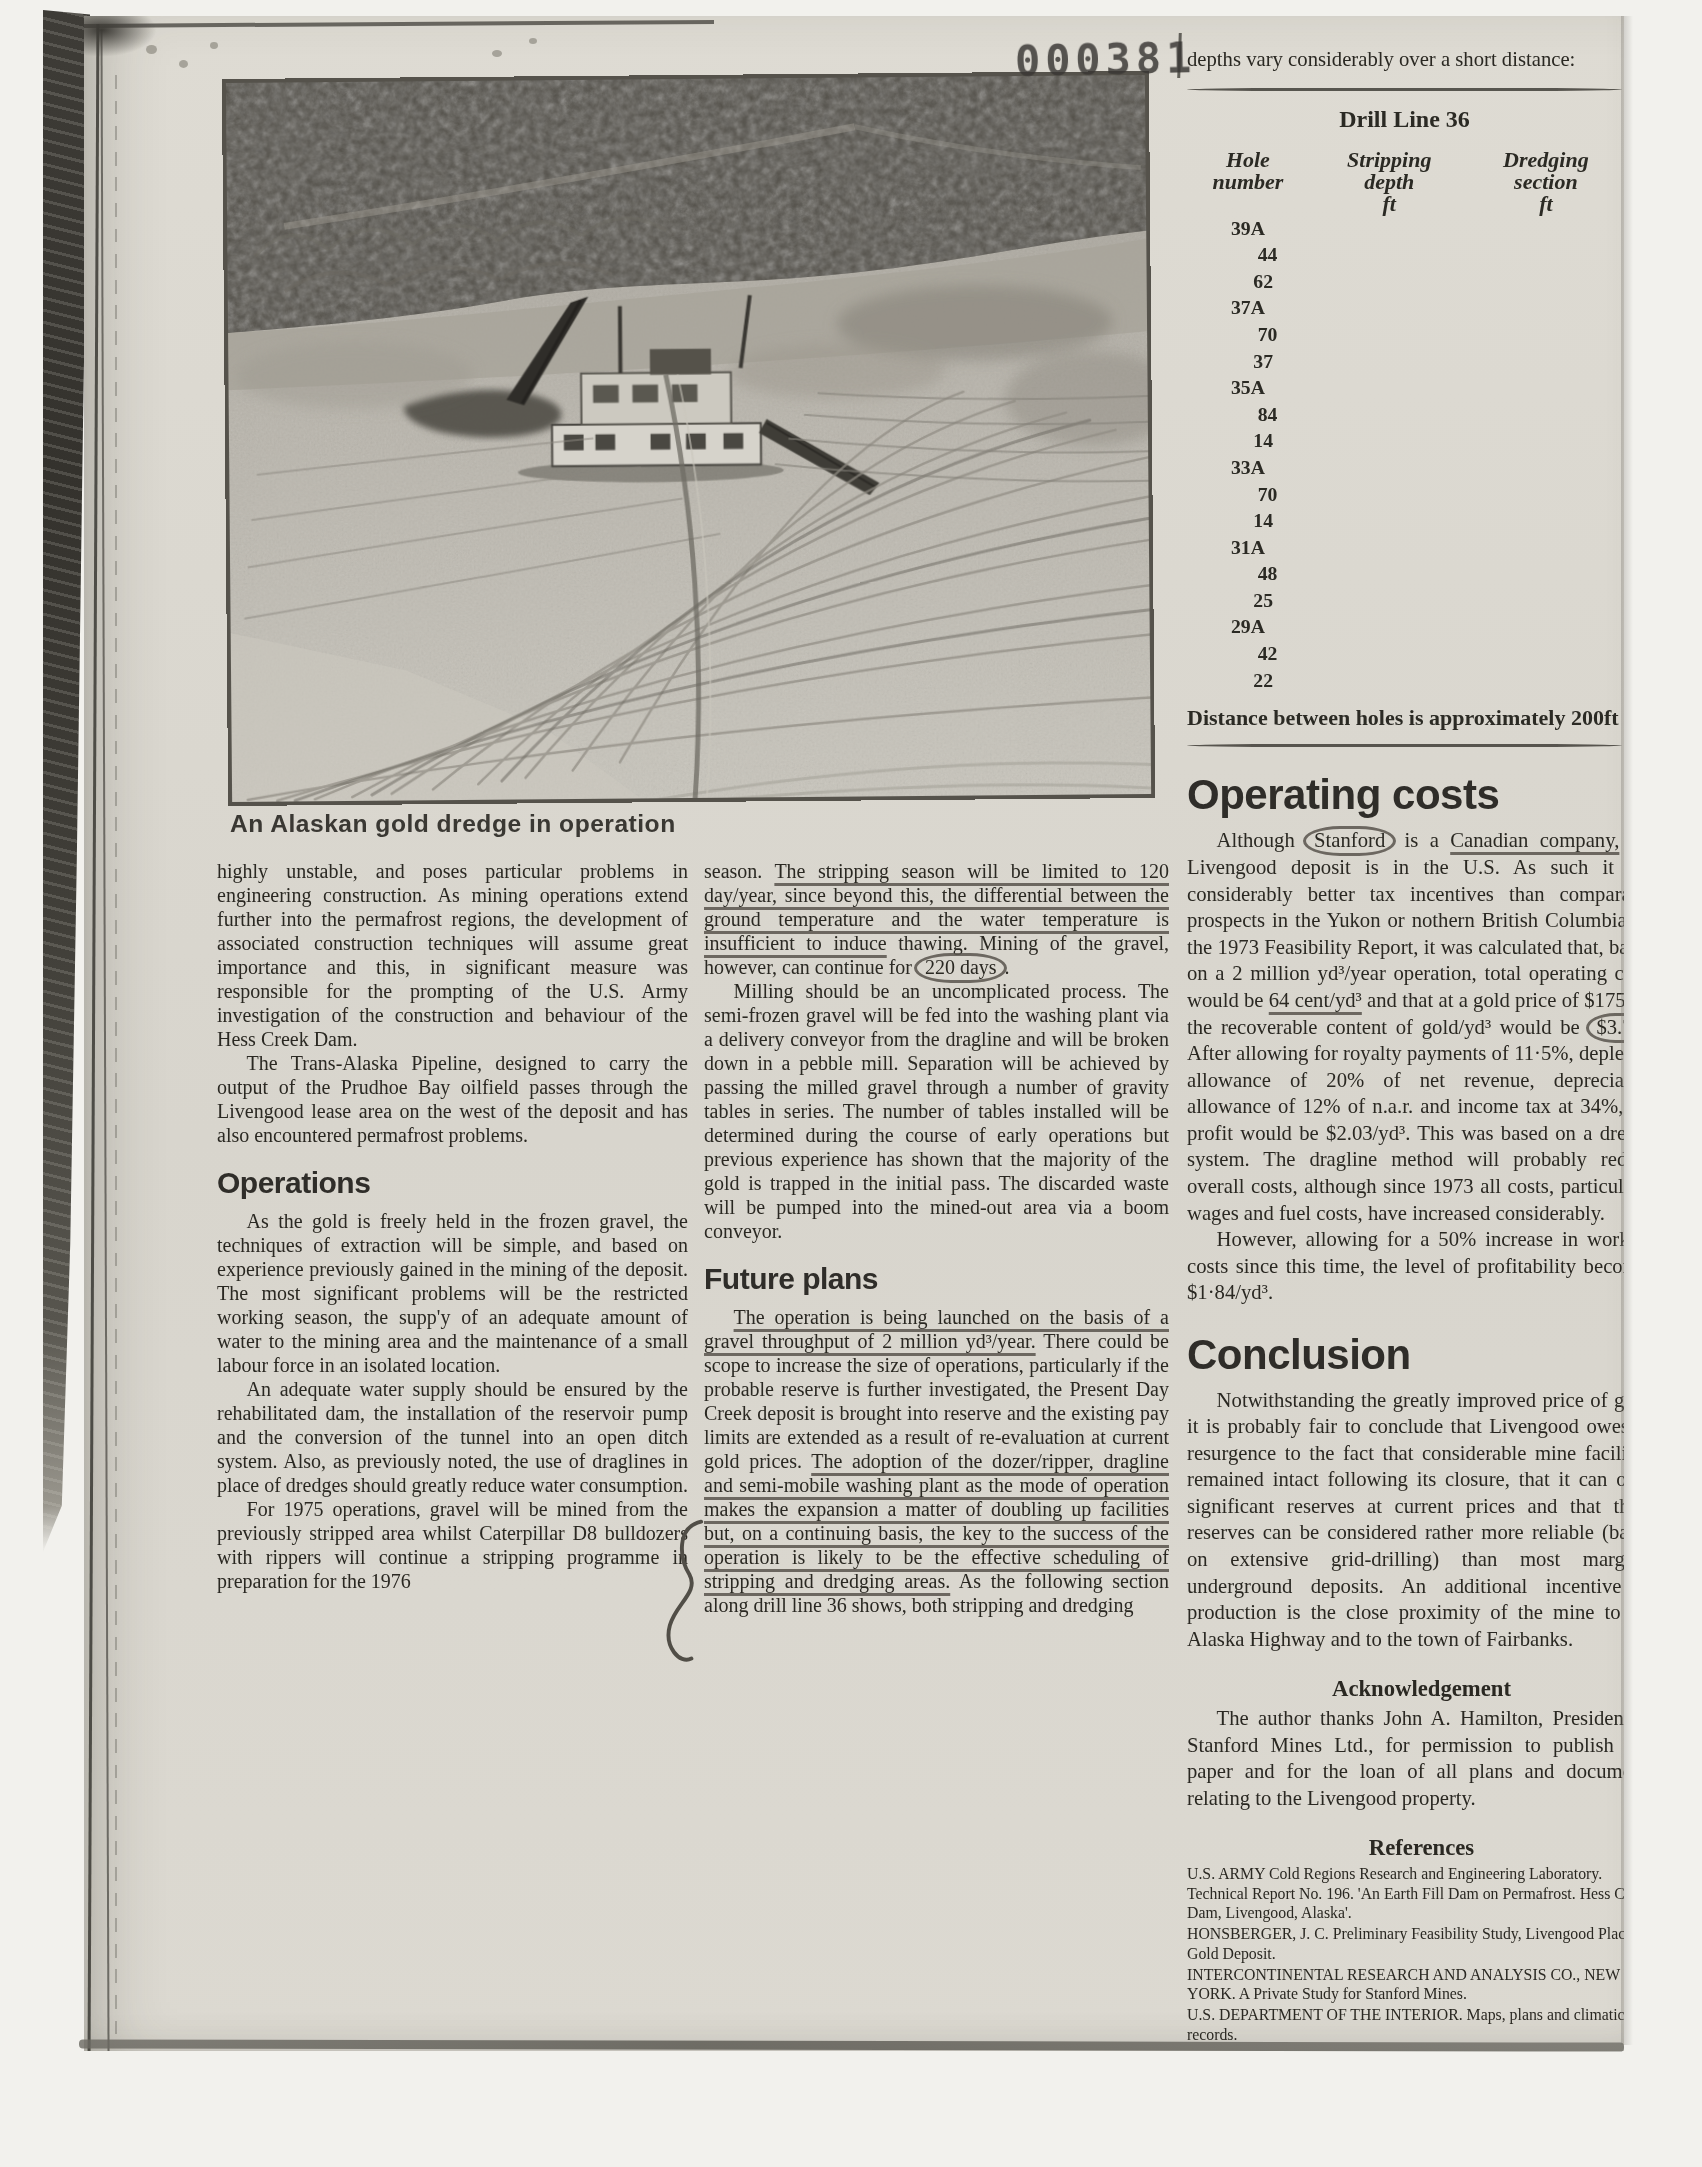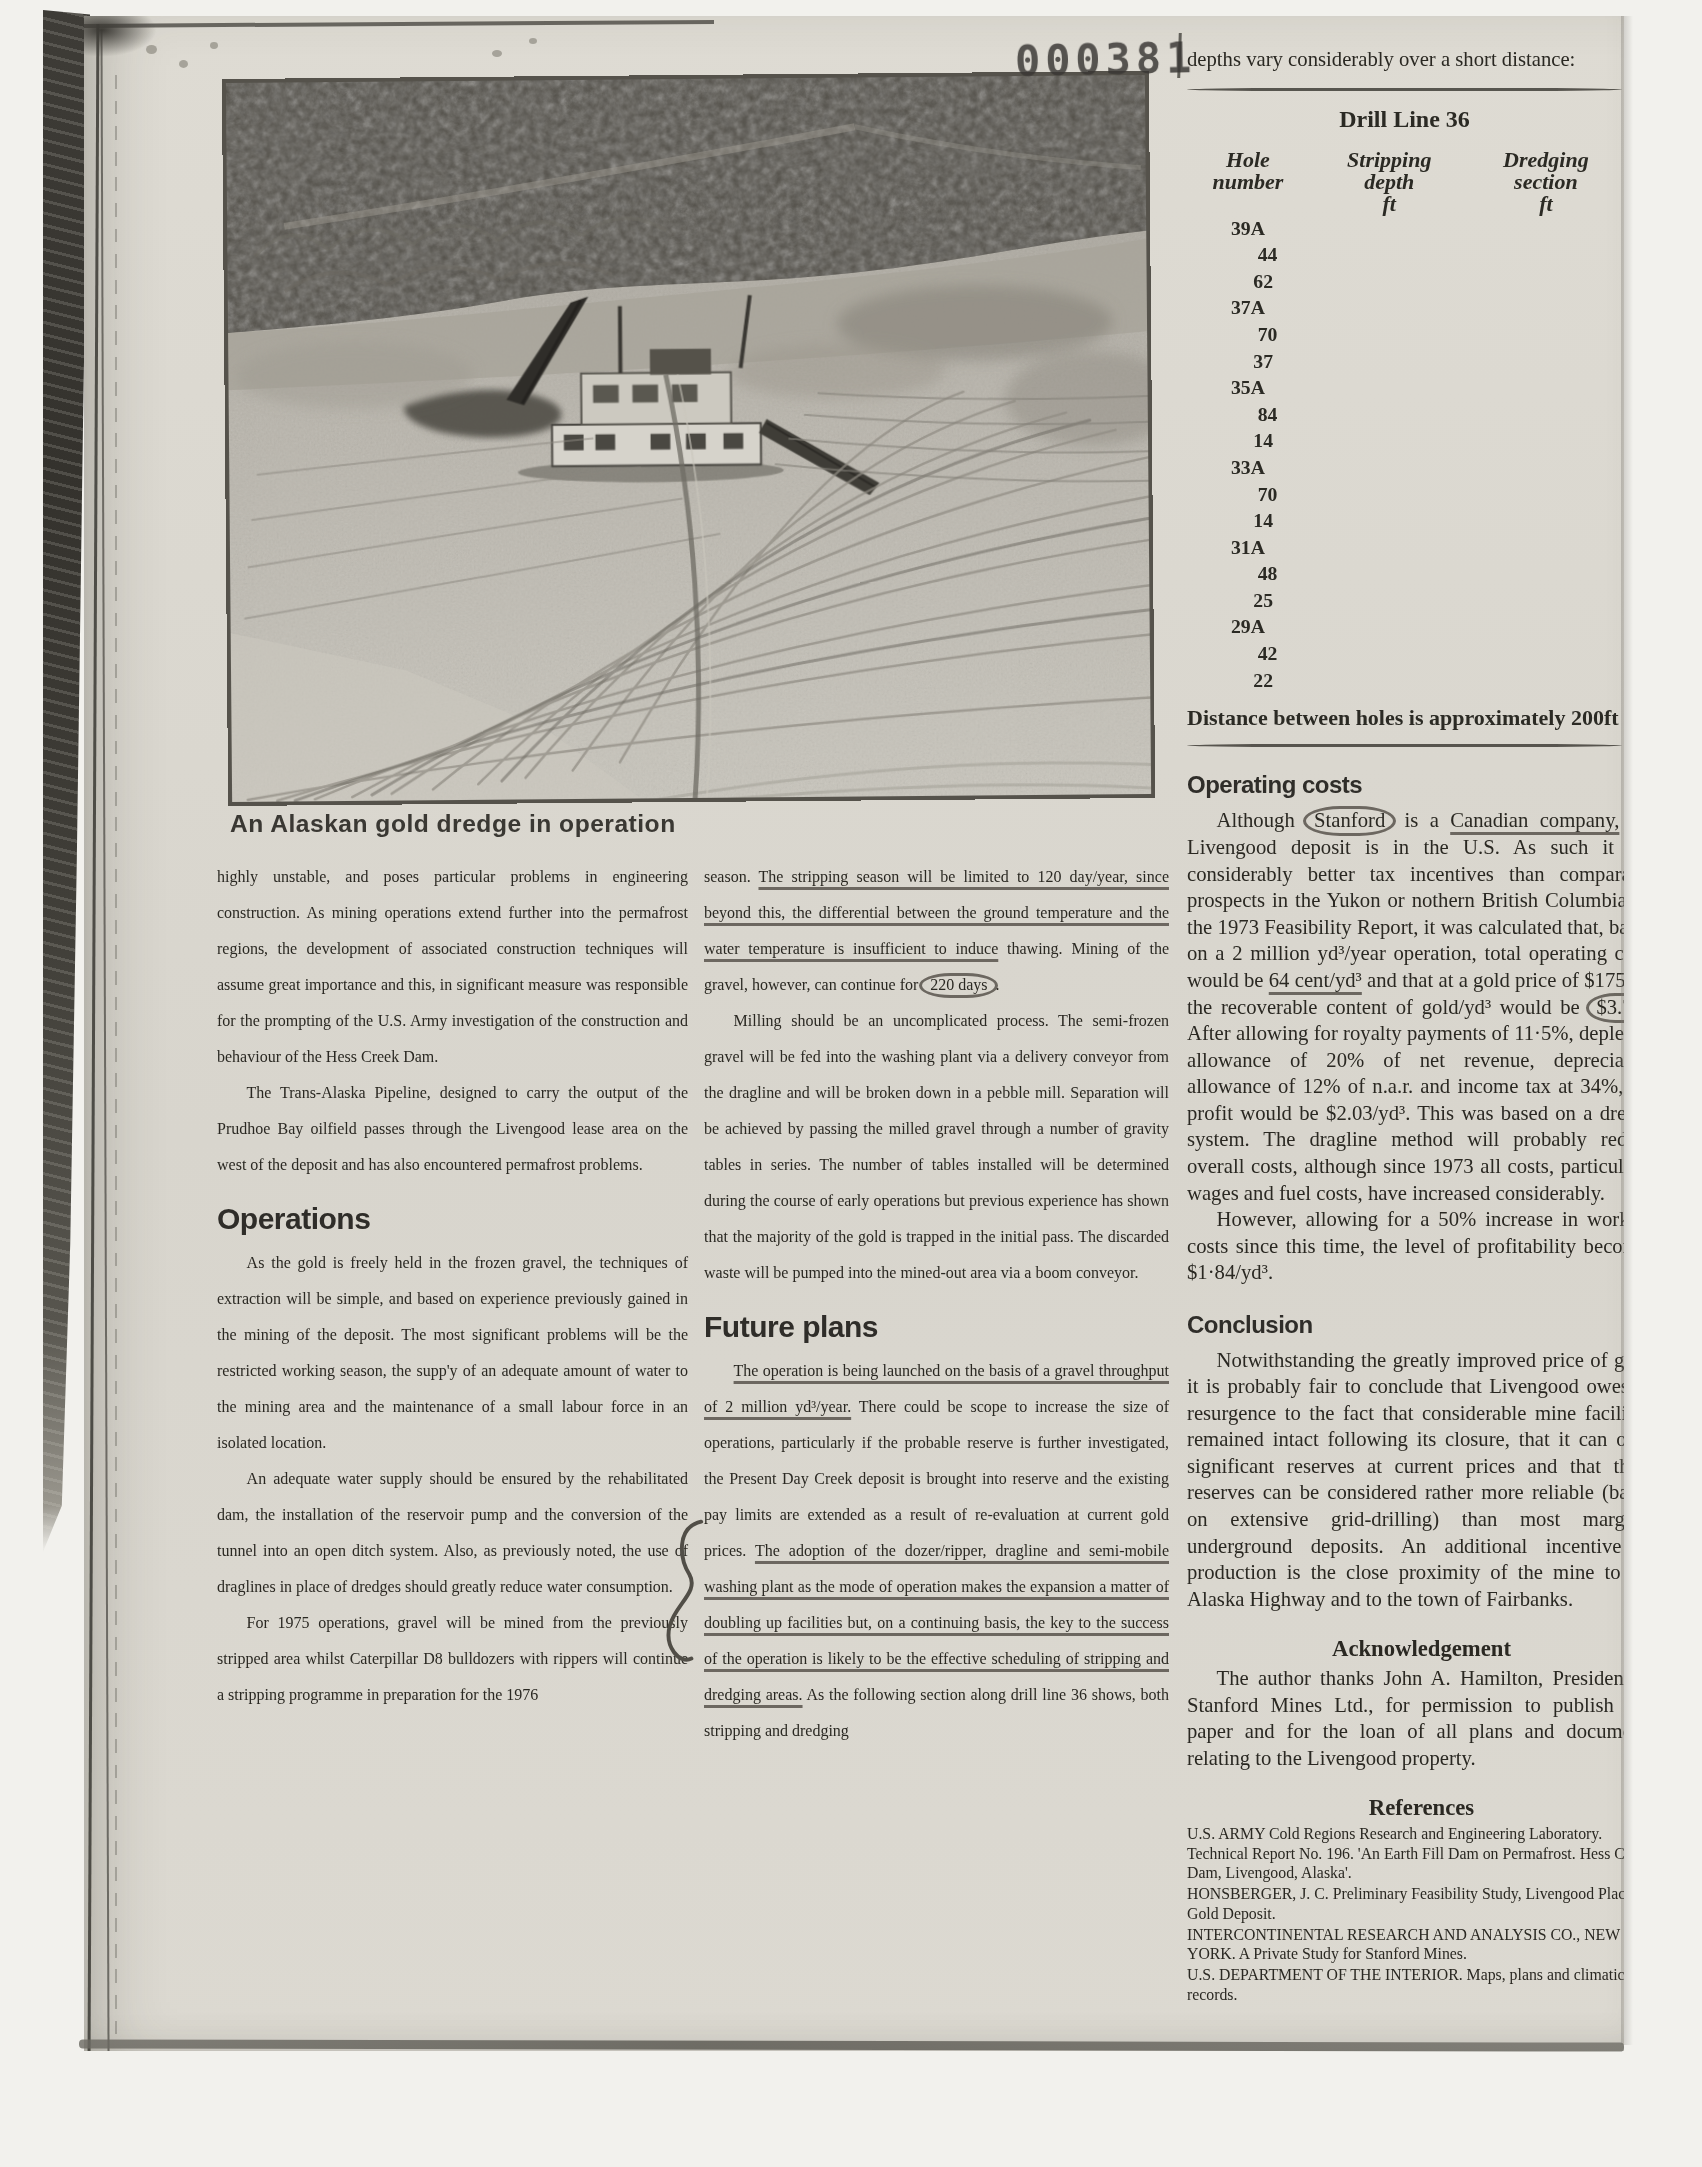--- a/index.html
+++ b/index.html
@@ -30,31 +30,31 @@
   
   .photo{position:absolute;left:143px;top:61px;width:923px;height:723px;transform:rotate(-.5deg);
      background:#b5b1a8;outline:2px solid #55524b;}
   .photo svg{display:block;width:100%;height:100%;}
   .caption{position:absolute;left:146px;top:794px;font-family:"Liberation Sans",sans-serif;font-weight:bold;
      font-size:24.6px;color:#3a3833;letter-spacing:0.5px;}
   .stamp{position:absolute;left:1015px;top:35px;font-family:"DejaVu Sans Mono",monospace;font-weight:bold;
      font-size:42px;color:rgba(55,53,50,.82);letter-spacing:4.9px;transform:rotate(-1.2deg);z-index:6;}
   
   .col{position:absolute;text-align:justify;color:#2a2822;}
-  .col p{margin:0;font-size:16px;line-height:36px;text-indent:29.6px;}
+  .col p{margin:0;font-size:20px;line-height:24px;text-indent:29.6px;}
   .col p.flush{text-indent:0;}
   .col-left{left:133px;top:843px;width:471px;}
   .col-mid{left:620px;top:843px;width:465px;}
   .right-clip{position:absolute;left:1103px;top:13.8px;width:437px;height:2019px;overflow:hidden;}
   .col-right{position:absolute;left:0;top:16px;width:469px;}
   .col-right p{font-size:20.7px;line-height:26.6px;}
   .col-right p.ref{font-size:15.8px;line-height:19.7px;text-indent:0;text-align:left;margin:0 0 1px 0;}
   .bighead{font-family:"Liberation Sans",sans-serif;font-weight:bold;font-size:30px;color:#2f2d29;
      margin:19.7px 0 8.9px 0;text-indent:0;text-align:left;letter-spacing:-0.5px;}
-  .col-right .bighead{font-size:24px;margin:24.6px 0 7.9px 0;}
+  .col-right .bighead{font-size:42px;margin:24.6px 0 7.9px 0;}
   .centerhead{font-weight:bold;font-size:22.7px;text-align:center;margin:23.6px 0 3px 0;color:#2a2822;}
   
   .u{text-decoration:underline;text-decoration-thickness:3.4px;text-underline-offset:4.9px;
      text-decoration-color:rgba(88,84,76,.85);text-decoration-skip-ink:none;}
   .circ{border:3.4px solid rgba(88,84,76,.85);border-radius:46%/58%;padding:0 7.9px 2px 7.9px;margin:0 -3px;}
   .margin-brace{position:absolute;left:580px;top:1501px;z-index:5;}
   
   .dtable{margin:15.8px 0 5.9px 0;width:435px;color:#2b2a24;text-indent:0;}
   .dtable .rule{height:3px;background:#3f3d37;border-radius:50% / 3px;opacity:.85;}
   .dtable .title{text-align:center;font-weight:bold;font-size:24px;margin:14.8px 0 16.7px 0;}

